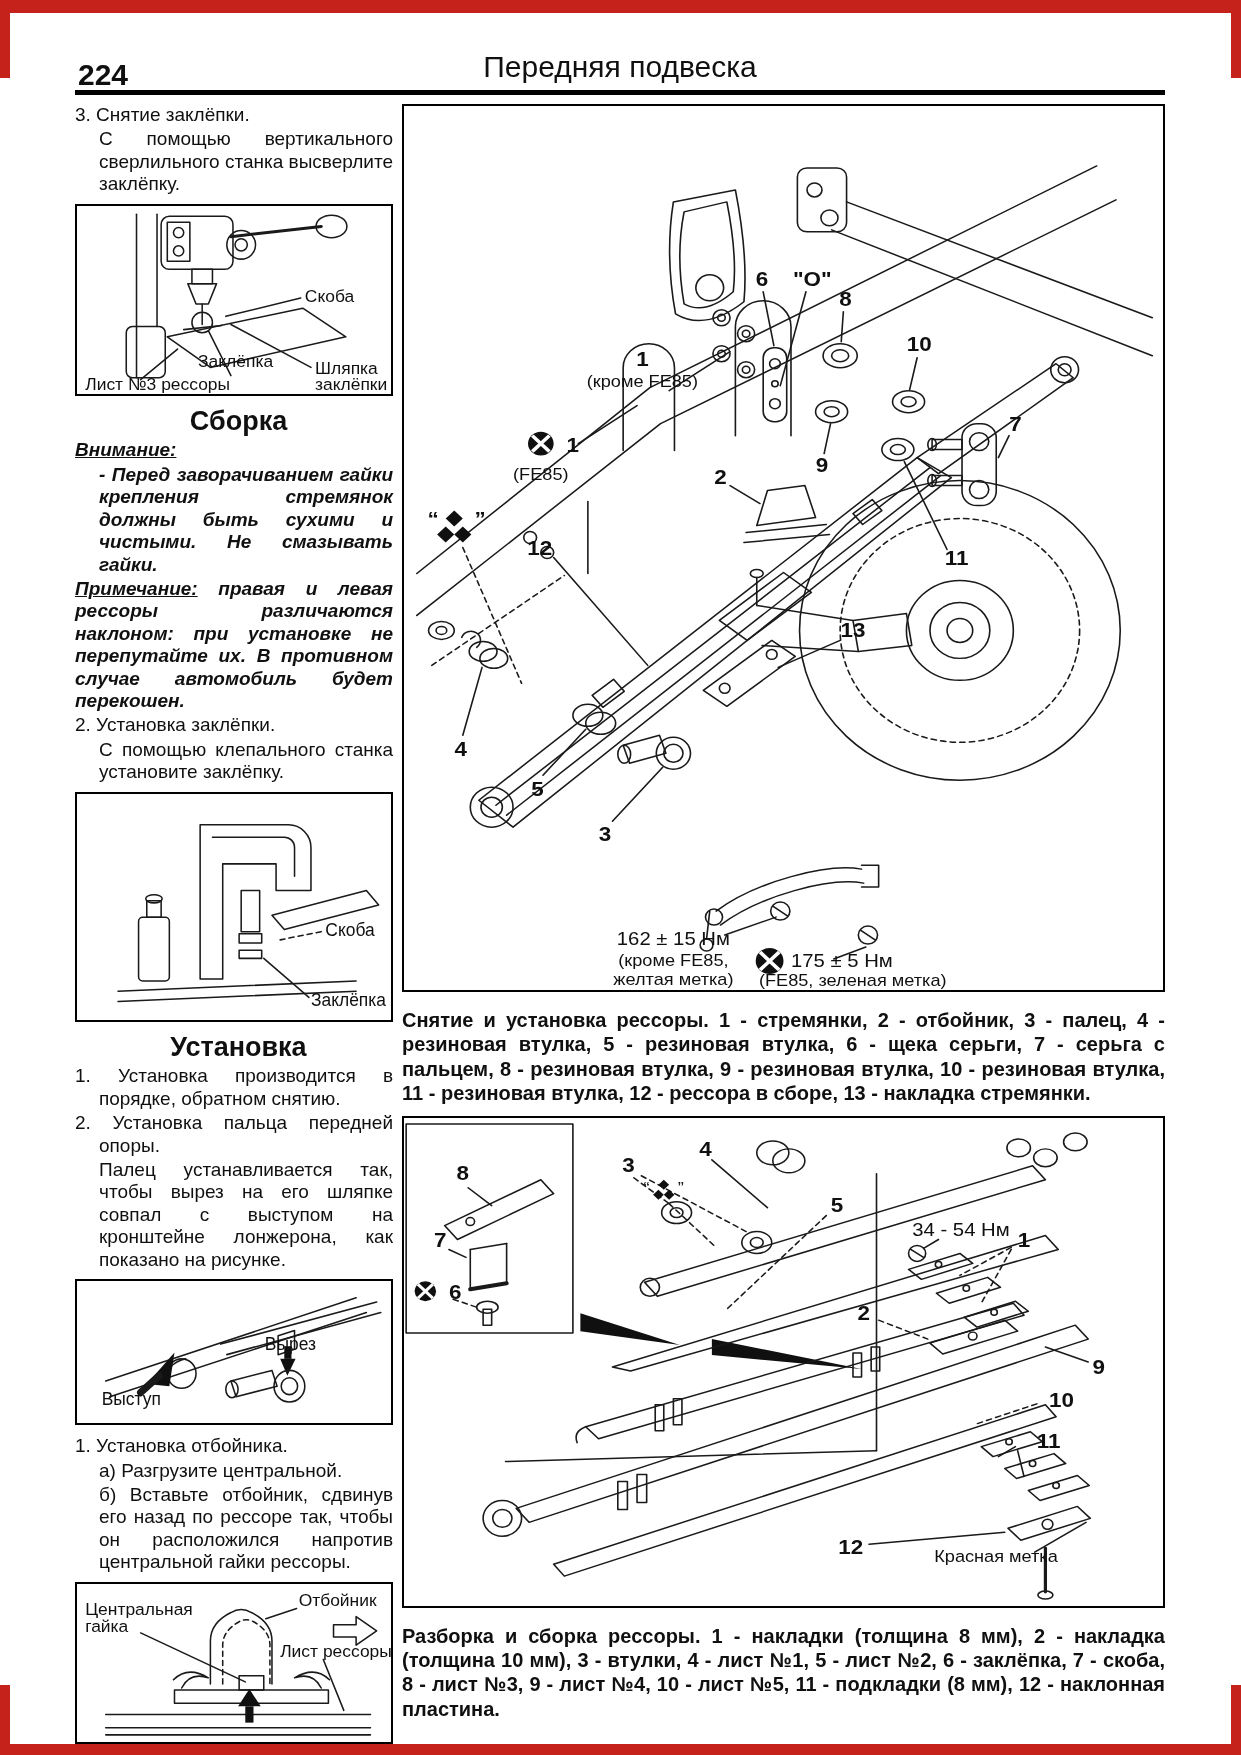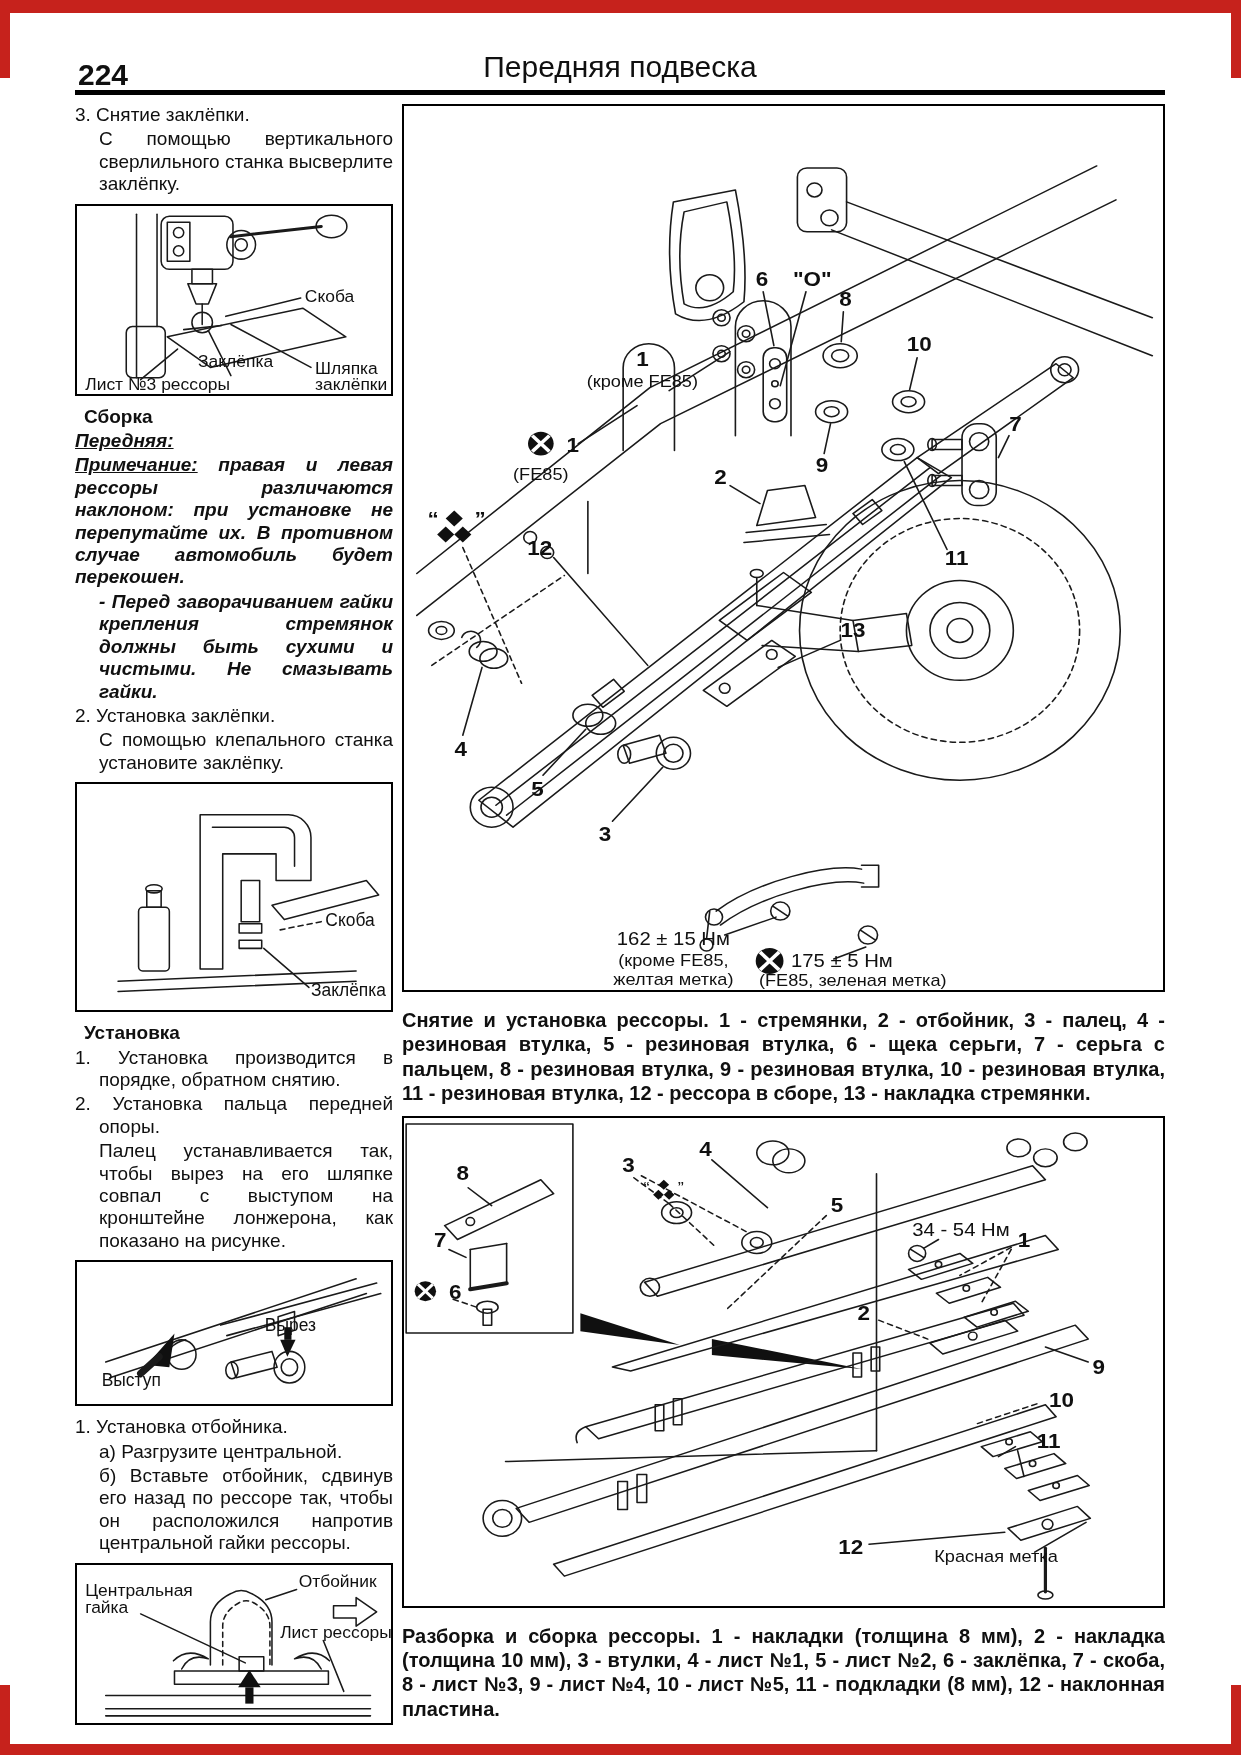--- a/index.html
+++ b/index.html
@@ -8,21 +8,21 @@
   .red{background:#c6221c;position:absolute;}
   .hdr-num{position:absolute;left:78px;top:58px;font-size:30px;font-weight:bold;}
   .hdr-title{position:absolute;left:75px;top:50px;width:1090px;text-align:center;
              font-size:30px;font-weight:normal;}
   .hdr-rule{position:absolute;left:75px;top:90px;width:1090px;height:5px;background:#000;}
   .leftcol{position:absolute;left:75px;top:104px;width:318px;font-size:19px;line-height:1.18;}
   .rightcol{position:absolute;left:402px;top:104px;width:763px;}
   p{margin:0 0 2px 0;text-align:justify;}
   .hang{padding-left:24px;text-indent:-24px;}
   .ind{padding-left:24px;}
-  .h1{font-size:19px;font-weight:bold;margin:10px 0 2px 9px;text-align:left;}
+  .h1{font-size:27px;font-weight:bold;margin:10px 0 2px 9px;text-align:center;}
   .it{font-style:italic;font-weight:bold;}
   .ul{text-decoration:underline;}
   .figbox{border:2px solid #000;background:#fff;margin:8px 0 10px 0;}
   .figbox svg{display:block;}
   .cap{font-size:20px;font-weight:bold;line-height:1.22;text-align:justify;margin-top:16px;}
   svg text{fill:#101010;font-family:"Liberation Sans",sans-serif;}
   .lbl{font-size:17px;}
   .num{font-size:21px;font-weight:bold;}
   .ln{stroke:#1a1a1a;stroke-width:1.5;fill:none;stroke-linecap:round;stroke-linejoin:round;}
   .dash{stroke-dasharray:5,4;}
@@ -74,23 +74,23 @@
       </g>
       <text class="lbl" x="222" y="94">Скоба</text>
       <text class="lbl" x="118" y="158">Заклёпка</text>
       <text class="lbl" x="232" y="164">Шляпка</text>
       <text class="lbl" x="232" y="180">заклёпки</text>
       <text class="lbl" x="8" y="180">Лист №3 рессоры</text>
     </svg>
   </div>
 
   <div class="h1">Сборка</div>
-  <p class="it ul" style="text-align:left;">Передняя:</p>
+  <p class="it ul" style="text-align:left;">Внимание:</p>
+  <p class="it ind">- Перед заворачиванием гайки крепления стремянок должны быть сухими и чистыми. Не смазывать гайки.</p>
   <p class="it"><span class="ul">Примечание:</span><span> правая и левая рессоры различаются наклоном: при установке не перепутайте их. В противном случае автомобиль будет перекошен.</span></p>
-  <p class="it ind">- Перед заворачиванием гайки крепления стремянок должны быть сухими и чистыми. Не смазывать гайки.</p>
   <p class="hang">2. Установка заклёпки.</p>
   <p class="ind">С помощью клепального станка установите заклёпку.</p>
 
   <div class="figbox">
     <svg width="314" height="226" viewBox="0 0 306 220" preserveAspectRatio="none">
       <g class="ln">
         <path d="M120,30 h86 a22,22 0 0 1 22,22 v42 h-34 v-26 h-52 v112 h-22 z"></path>
         <path d="M132,42 h70 a10,10 0 0 1 10,10 v28"></path>
         <rect x="160" y="94" width="18" height="40"></rect>
         <rect x="158" y="136" width="22" height="9"></rect>

